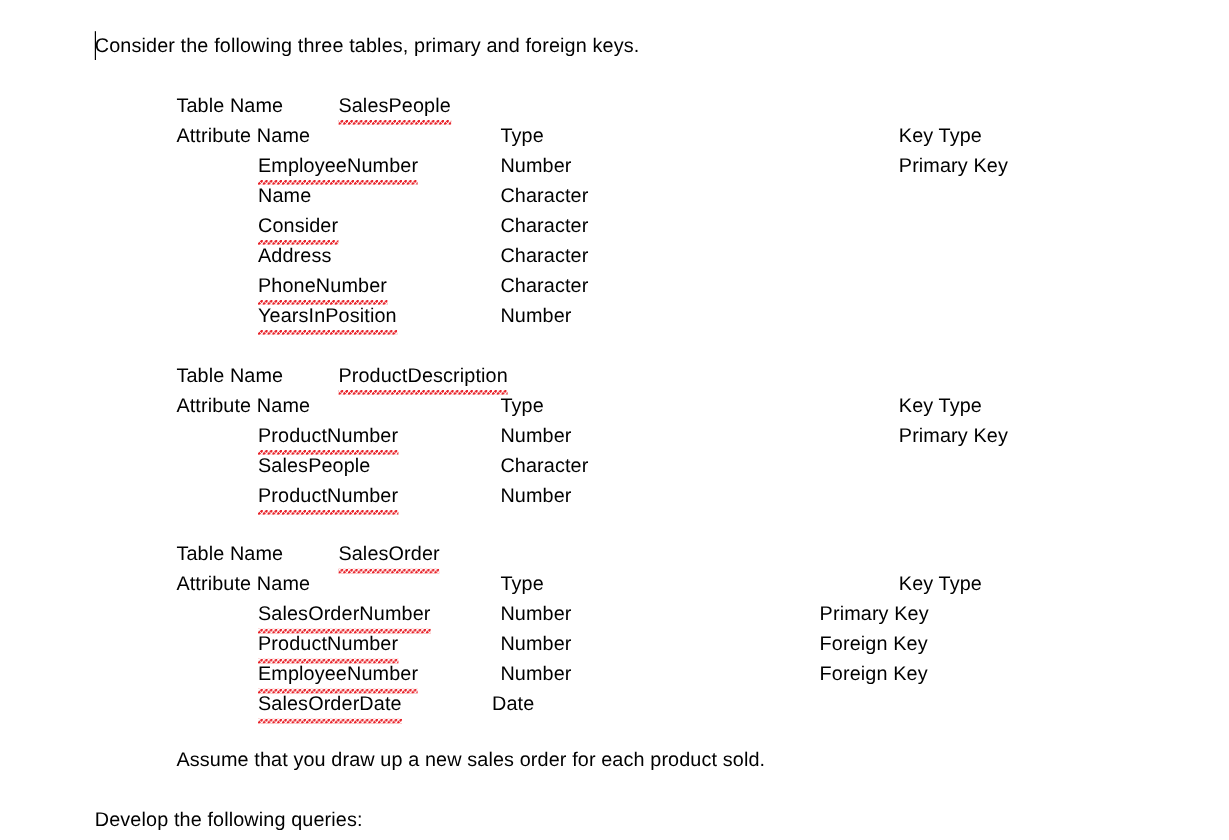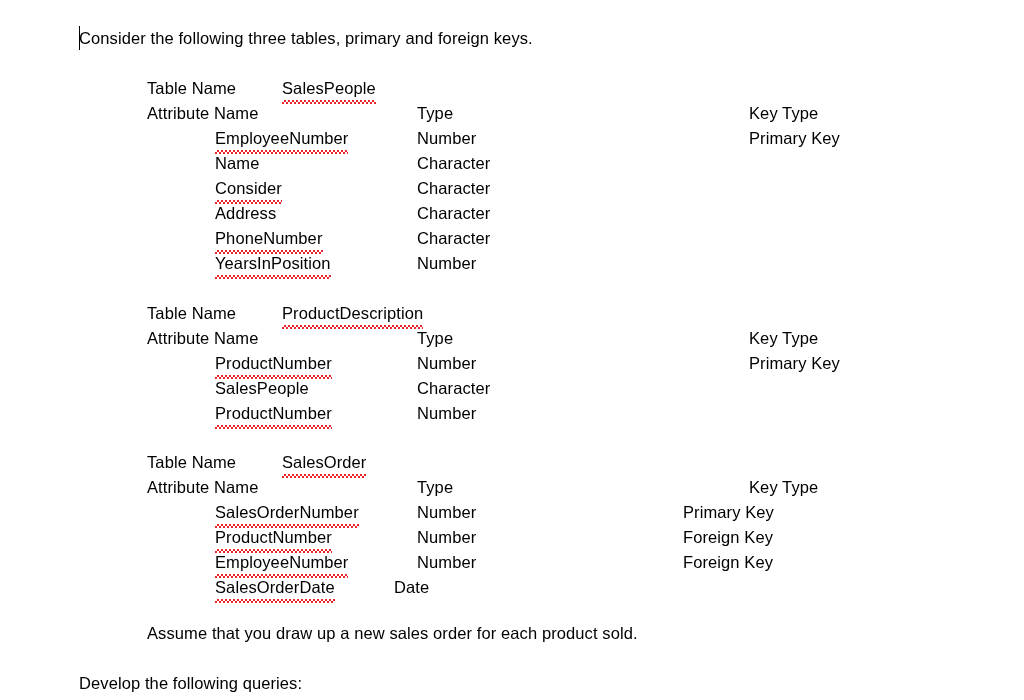--- a/index.html
+++ b/index.html
@@ -114,20 +114,20 @@
       <div class="run" style="left: 215px; top: 500px;"><span class="sq">SalesOrderNumber</span></div>
       <div class="run" style="left: 417px; top: 500px;">Number</div>
       <div class="run" style="left: 683px; top: 500px;">Primary Key</div>
       <div class="run" style="left: 215px; top: 525px;"><span class="sq">ProductNumber</span></div>
       <div class="run" style="left: 417px; top: 525px;">Number</div>
       <div class="run" style="left: 683px; top: 525px;">Foreign Key</div>
       <div class="run" style="left: 215px; top: 550px;"><span class="sq">EmployeeNumber</span></div>
       <div class="run" style="left: 417px; top: 550px;">Number</div>
       <div class="run" style="left: 683px; top: 550px;">Foreign Key</div>
       <div class="run" style="left: 215px; top: 575px;"><span class="sq">SalesOrderDate</span></div>
-      <div class="run" style="left: 394px; top: 575px;">Date</div>
+      <div class="run" style="left: 410px; top: 575px;">Date</div>
     </div>
 
   <div class="run col-body" style="top:621px;">Assume that you draw up a new sales order for each product sold.</div>
 
   <div class="run col-para" style="top:671px;">Develop the following queries:</div>
 
 </div>
 
 </body></html>

